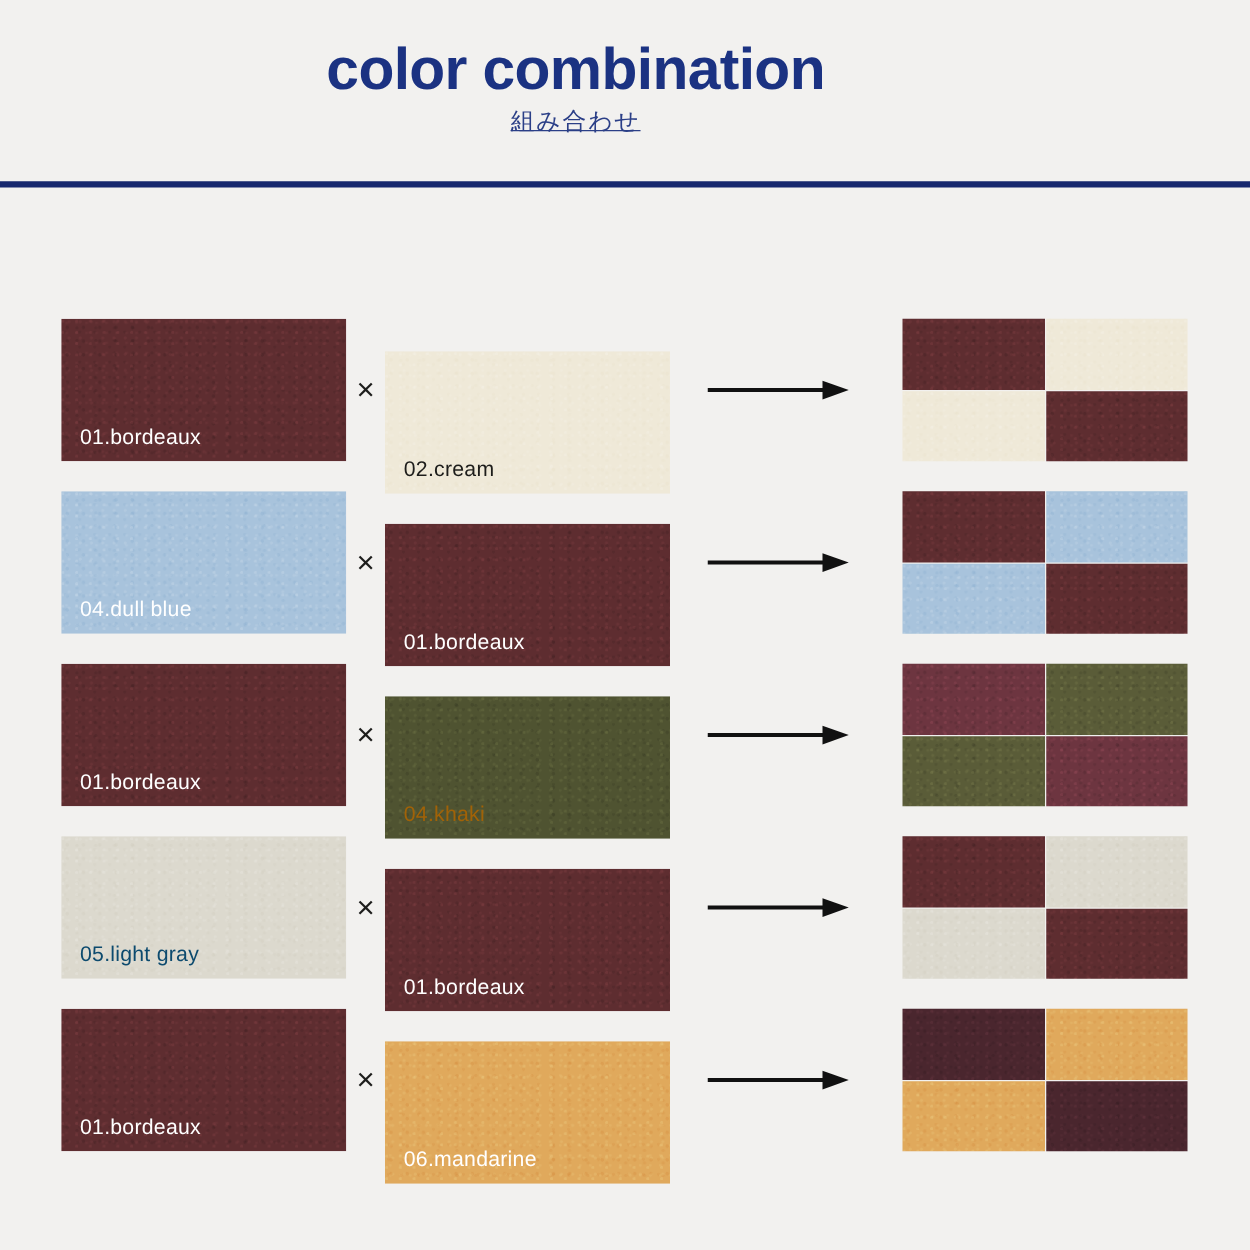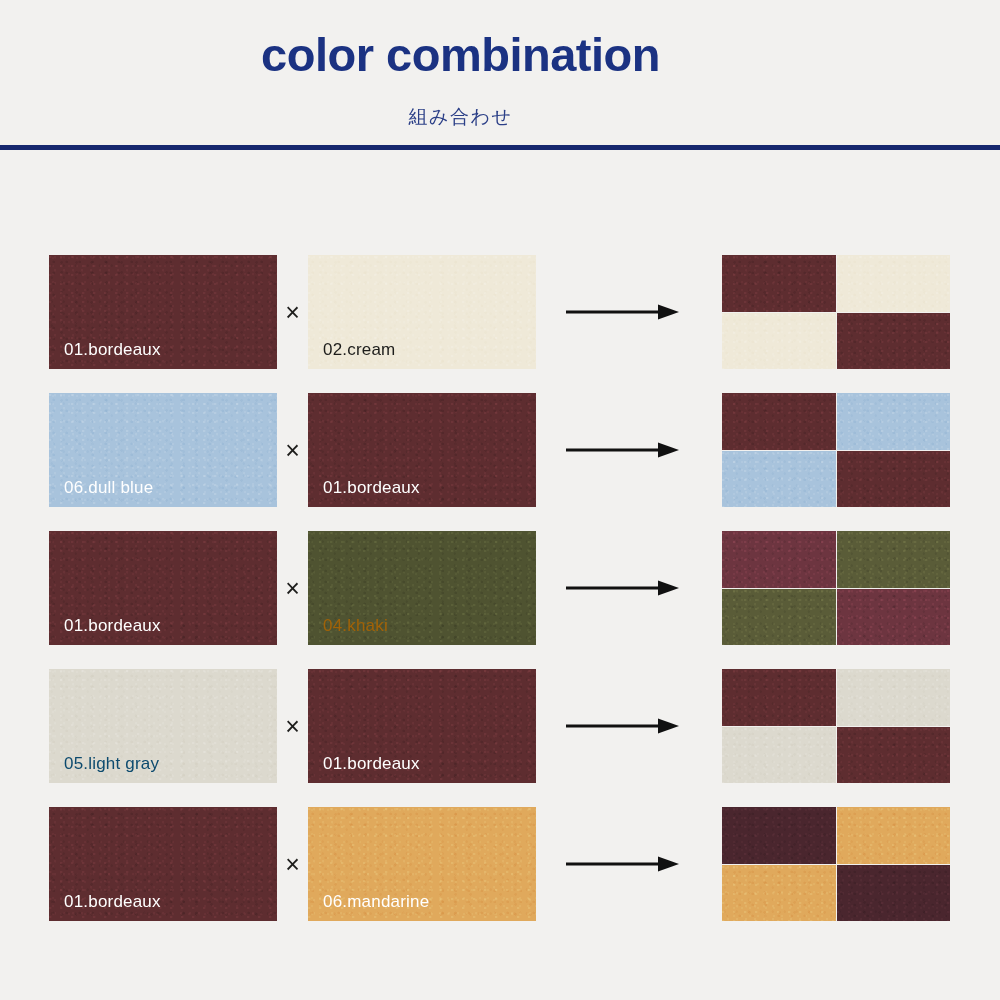--- a/index.html
+++ b/index.html
@@ -16,22 +16,23 @@
   .title {
     font-size: 47px;
     font-weight: 700;
     color: #1b3282;
     letter-spacing: -0.5px;
     line-height: 1.15;
   }
   .subtitle {
     font-size: 19px;
     color: #2b3f87;
-    margin-top: 22px;
+    margin-top: 2px;
     letter-spacing: 1.5px;
+    text-decoration: underline;
   }
   .rule {
     position: absolute;
     left: 0; top: 145px;
     width: 1000px; height: 5px;
     background: #17286e;
   }
 
   
   .rows { position: absolute; left: 0; top: 255px; width: 1000px; }
@@ -42,21 +43,21 @@
   }
 
   .swatch {
     position: absolute;
     top: 0;
     width: 228px;
     height: 114px;
     overflow: hidden;
   }
   .swatch.left  { left: 49px; }
-  .swatch.right { left: 308px; }
+  .swatch.right { left: 308px; margin-top: 26px; }
 
   .swatch-label {
     position: absolute;
     left: 15px;
     bottom: 9px;
     font-size: 17px;
     letter-spacing: 0.2px;
     white-space: nowrap;
   }
   .lbl-light { color: #ffffff; }
@@ -163,21 +164,21 @@
           </div>
           <div class="cell" style="position: relative; background: rgb(94, 45, 48);">
             <div class="tex"></div>
           </div>
         </div>
       </div>
       <div class="row">
         <div class="swatch left">
           <div class="fill" style="background: rgb(168, 195, 220);"></div>
           <div class="tex"></div>
-          <div class="swatch-label lbl-light" style="color: rgb(255, 255, 255);">06.dull blue</div>
+          <div class="swatch-label lbl-light" style="color: rgb(255, 255, 255);">04.dull blue</div>
         </div>
         <div class="times">×</div>
         <div class="swatch right">
           <div class="fill" style="background: rgb(94, 45, 48);"></div>
           <div class="tex"></div>
           <div class="swatch-label lbl-light" style="color: rgb(255, 255, 255);">01.bordeaux</div>
         </div>
         <div class="arrow">
           <svg width="114" height="20" viewBox="0 0 114 20">
             <line x1="0" y1="10" x2="96" y2="10" stroke="#111111" stroke-width="3.2"></line>

